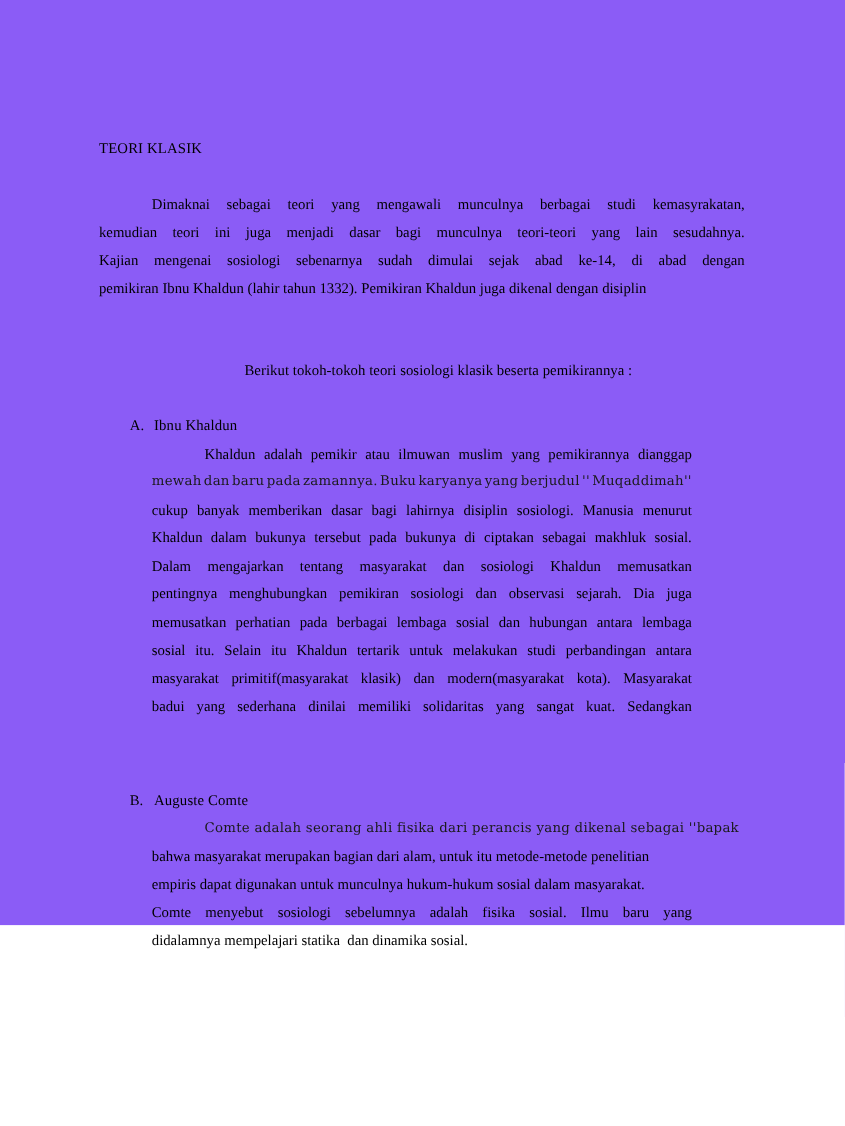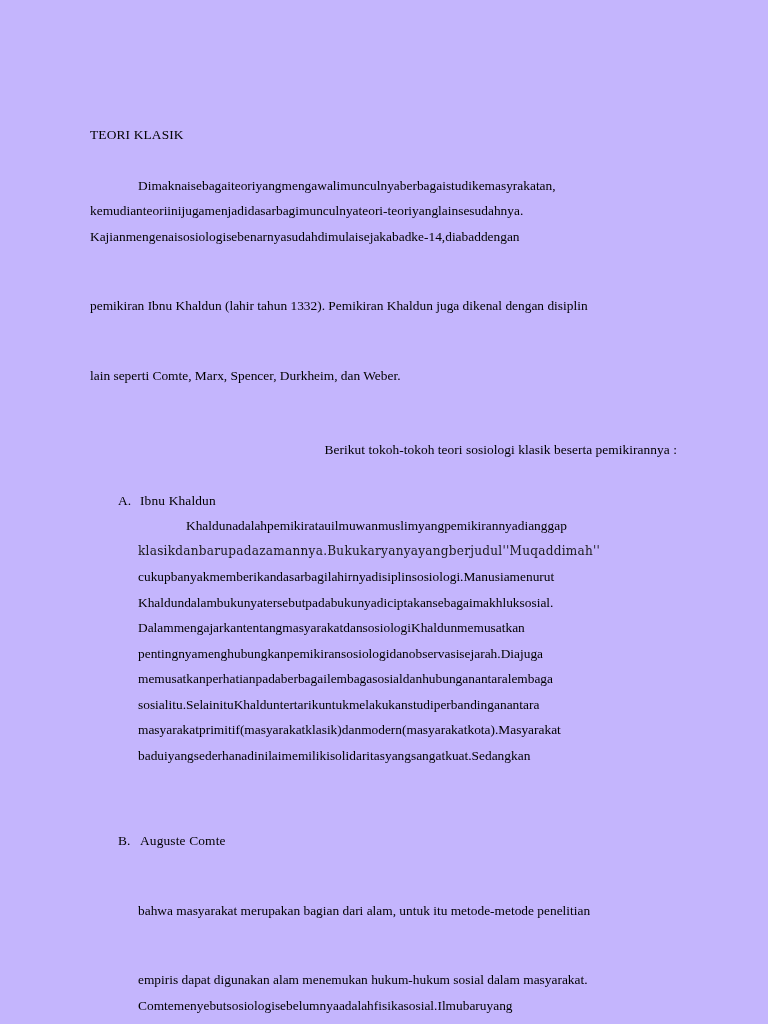--- a/index.html
+++ b/index.html
@@ -15,22 +15,22 @@
     font-family: "Liberation Serif", "DejaVu Serif", serif;
     color: #000000;
     -webkit-font-smoothing: antialiased;
   }
 
   .page {
     position: absolute;
     left: 0;
     top: 0;
     width: 768px;
-    height: 1024px;
-    background: #c4b5fd;
+    height: 841px;
+    background: #8b5cf6;
   }
 
   .content {
     position: absolute;
     left: 90px;
     top: 122px;
     width: 587px;
   }
 
   
@@ -87,25 +87,26 @@
     font-family: "DejaVu Serif", "Liberation Serif", serif;
     font-size: 12.1px;
     letter-spacing: 0.25px;
     font-weight: 400;
     color: #1a1a1a;
   }
 
   
   .jline {
     display: flex;
+    justify-content: space-between;
     font-size: 13.4px;
     line-height: 25.5px;
     width: 100%;
   }
-  .jline.last { justify-content: flex-start; margin-top: 44px; }
+  .jline.last { justify-content: flex-start; }
   .jline > span { white-space: pre; }
 
   .jline.alt-face { font-size: 12.1px; letter-spacing: 0.25px; }
 </style>
 </head>
 <body>
 
 <div class="page">
   <div class="content">
 
@@ -149,29 +150,26 @@
           <span>sejak</span>
           <span>abad</span>
           <span>ke-14,</span>
           <span>di</span>
           <span>abad</span>
           <span>dengan</span>
         </div>
         <div class="jline last">
           <span>pemikiran Ibnu Khaldun (lahir tahun 1332). Pemikiran Khaldun juga dikenal dengan disiplin</span>
         </div>
-        <div class="jline last">
-          <span>lain seperti Comte, Marx, Spencer, Durkheim, dan Weber.</span>
-        </div>
       </div>
 
     <div class="spacer-lg"></div>
 
     <div class="lead-in-wrap">
-        <div class="para" style="text-align: right; margin-left: 30px;">Berikut tokoh-tokoh teori sosiologi klasik beserta pemikirannya :</div>
+        <div class="para" style="text-align: center; margin-left: 30px;">Berikut tokoh-tokoh teori sosiologi klasik beserta pemikirannya :</div>
       </div>
 
     <div class="spacer-md"></div>
 
     <div class="sections-wrap">
         <div class="list-block">
           <div class="list-item-head">
             <span class="list-marker">A.</span>
             <span class="list-label">Ibnu Khaldun</span>
           </div>
@@ -181,21 +179,21 @@
               <span>adalah</span>
               <span>pemikir</span>
               <span>atau</span>
               <span>ilmuwan</span>
               <span>muslim</span>
               <span>yang</span>
               <span>pemikirannya</span>
               <span>dianggap</span>
             </div>
             <div class="jline alt-face">
-              <span>klasik</span>
+              <span>mewah</span>
               <span>dan</span>
               <span>baru</span>
               <span>pada</span>
               <span>zamannya.</span>
               <span>Buku</span>
               <span>karyanya</span>
               <span>yang</span>
               <span>berjudul</span>
               <span>''</span>
               <span>Muqaddimah''</span>
@@ -294,36 +292,43 @@
             </div>
           </div>
         </div>
         <div style="height: 60px;"></div>
         <div class="list-block">
           <div class="list-item-head">
             <span class="list-marker">B.</span>
             <span class="list-label">Auguste Comte</span>
           </div>
           <div class="list-body">
+            <div class="jline alt-face">
+              <span style="padding-left: 48px;">Comte adalah seorang ahli fisika dari perancis yang dikenal sebagai ''</span>
+              <span>bapak</span>
+            </div>
             <div class="jline last">
               <span>bahwa masyarakat merupakan bagian dari alam, untuk itu metode-metode penelitian</span>
             </div>
             <div class="jline last">
-              <span>empiris dapat digunakan alam menemukan hukum-hukum sosial dalam masyarakat.</span>
+              <span>empiris dapat digunakan untuk munculnya hukum-hukum sosial dalam masyarakat.</span>
             </div>
             <div class="jline">
               <span>Comte</span>
               <span>menyebut</span>
               <span>sosiologi</span>
               <span>sebelumnya</span>
               <span>adalah</span>
               <span>fisika</span>
               <span>sosial.</span>
               <span>Ilmu</span>
               <span>baru</span>
               <span>yang</span>
             </div>
+            <div class="jline last">
+              <span>didalamnya mempelajari statika  dan dinamika sosial.</span>
+            </div>
           </div>
         </div>
       </div>
 
   </div>
 </div>
 
 </body></html>

